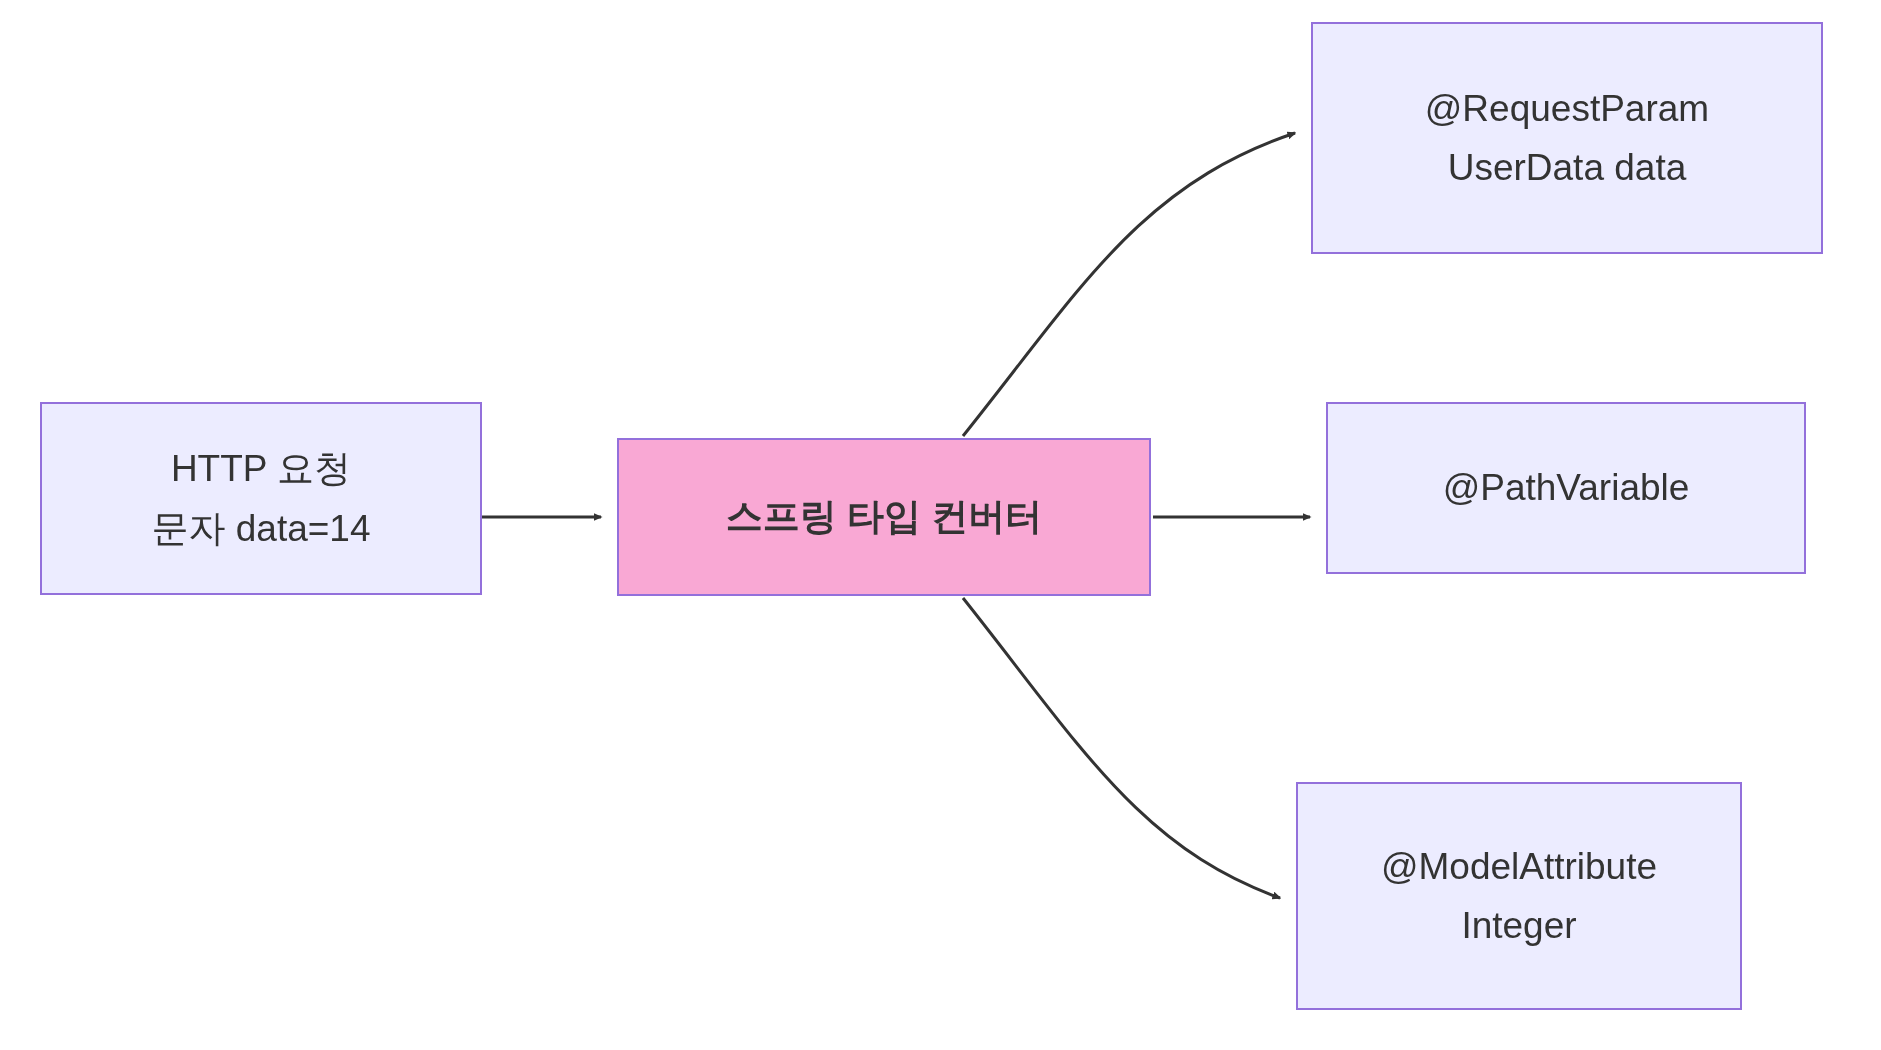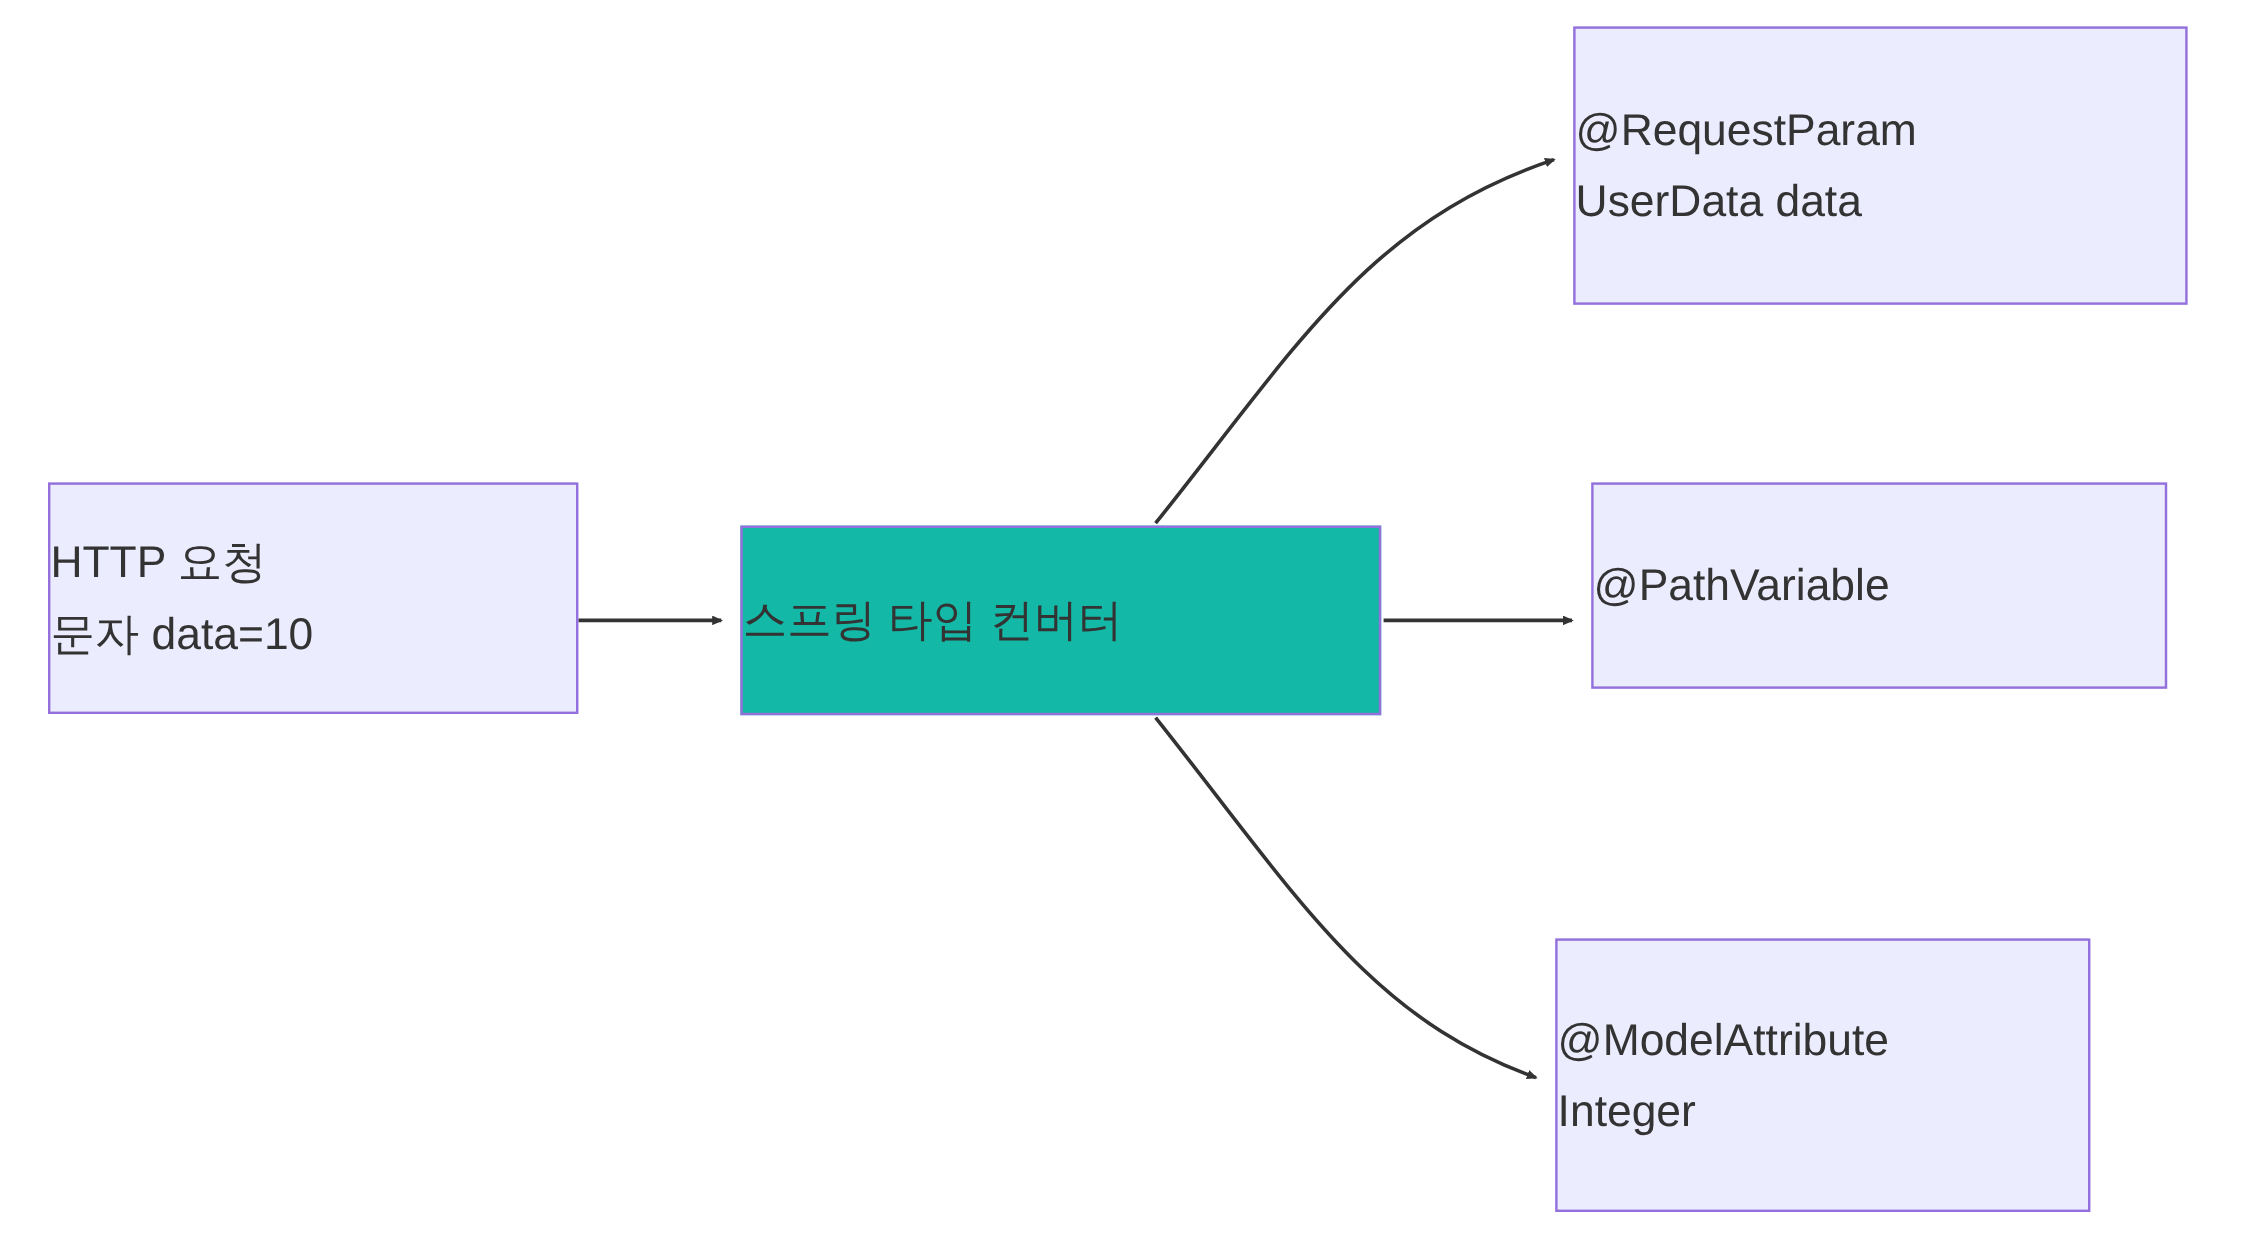--- a/index.html
+++ b/index.html
@@ -23,28 +23,29 @@
     pointer-events: none;
   }
   .node {
     position: absolute;
     box-sizing: border-box;
     border: 2px solid #9370DB;
     background: #ECECFF;
     color: #333333;
     display: flex;
     flex-direction: column;
-    align-items: flex-start;
+    align-items: center;
     justify-content: center;
     text-align: center;
     font-size: 37px;
     line-height: 1.6;
   }
   .node.converter {
-    background: #14b8a6;
+    background: #f9a8d4;
+    font-weight: bold;
   }
   
   #node-http      { left: 40px;   top: 402px; width: 442px; height: 193px; }
   #node-converter { left: 617px;  top: 438px; width: 534px; height: 158px; }
   #node-reqparam  { left: 1311px; top: 22px;  width: 512px; height: 232px; }
   #node-pathvar   { left: 1326px; top: 402px; width: 480px; height: 172px; }
   #node-modelattr { left: 1296px; top: 782px; width: 446px; height: 228px; }
   .edge {
     fill: none;
     stroke-width: 3px;
@@ -62,21 +63,21 @@
       </marker>
     </defs>
     <path class="edge" d="M 468 517 L 601 517" marker-end="url(#arrowhead)" stroke="#333333"></path>
     <path class="edge" d="M 963 436 C 1080 290, 1140 185, 1295 133" marker-end="url(#arrowhead)" stroke="#333333"></path>
     <path class="edge" d="M 1153 517 L 1310 517" marker-end="url(#arrowhead)" stroke="#333333"></path>
     <path class="edge" d="M 963 598 C 1080 745, 1140 848, 1280 898" marker-end="url(#arrowhead)" stroke="#333333"></path>
   </svg>
 
   <div class="node" id="node-http">
     <div>HTTP 요청</div>
-    <div>문자 data=10</div>
+    <div>문자 data=14</div>
   </div>
 
   <div class="node converter" id="node-converter">
     <div>스프링 타입 컨버터</div>
   </div>
 
   <div class="node" id="node-reqparam">
     <div>@RequestParam</div>
     <div>UserData data</div>
   </div>

